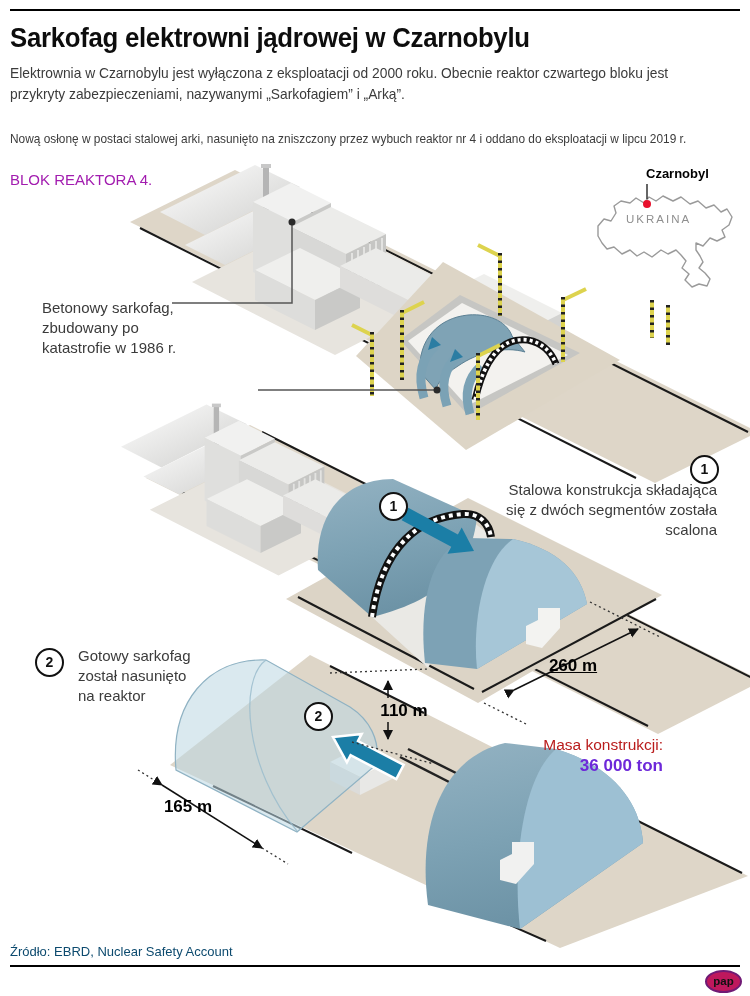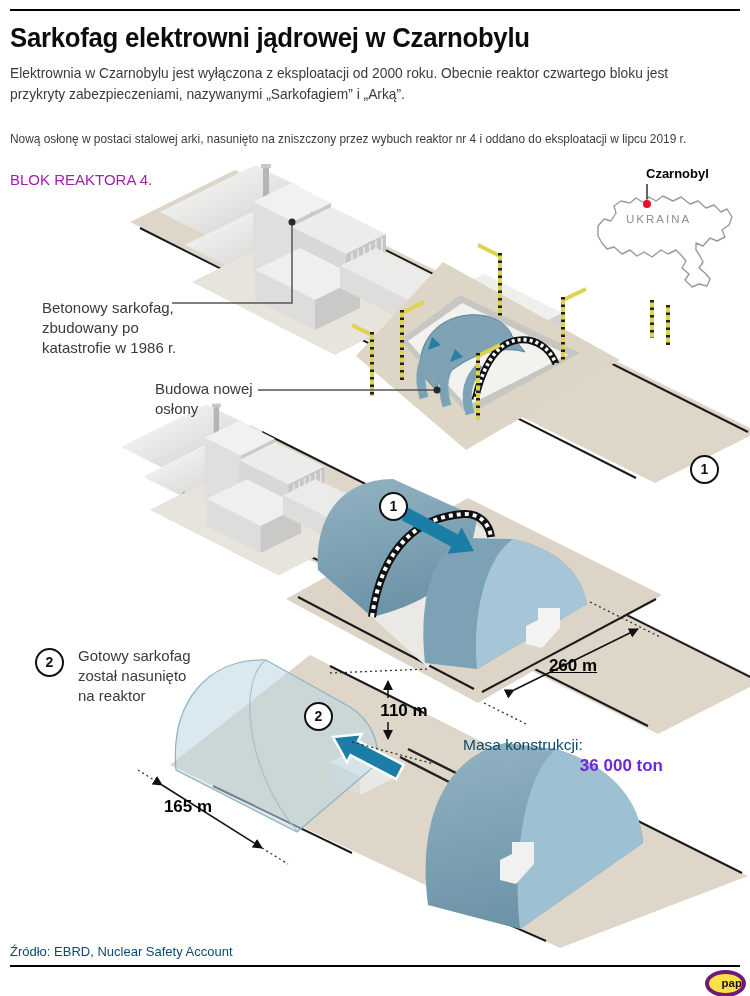--- a/index.html
+++ b/index.html
@@ -21,25 +21,25 @@
   #lbl-old{top:298px;left:42px;width:148px;}
   #lbl-new{top:379px;left:155px;width:112px;}
   .circ{width:25px;height:25px;border:2.5px solid #111;border-radius:50%;background:#fff;
         font-size:14px;font-weight:bold;color:#111;text-align:center;line-height:25px;z-index:5;}
   #step1-text{top:480px;left:492px;width:225px;text-align:right;}
   #step2-text{top:646px;left:78px;width:128px;}
   .dim{font-size:17px;font-weight:bold;color:#000;text-align:center;}
   #dim260{top:656px;left:533px;width:80px;text-decoration:underline;}
   #dim110{top:701px;left:368px;width:72px;}
   #dim165{top:797px;left:152px;width:72px;}
-  #mass-lbl{top:736px;left:463px;width:200px;font-size:15.5px;color:#0c4a6e;}
+  #mass-lbl{top:736px;left:463px;width:200px;text-align:right;font-size:15.5px;color:#b91c1c;}
   #mass-val{top:756px;left:463px;width:200px;text-align:right;font-size:17px;font-weight:bold;color:#6d28d9;}
   #source{top:944px;left:10px;font-size:13px;color:#0c4a6e;}
-  #pap{top:970px;left:705px;width:33px;height:19px;border:4px solid #701a75;border-radius:50%;
-       background:#fde047;text-align:right;font-size:11.5px;font-weight:bold;color:#111;line-height:19px;}
+  #pap{top:970px;left:705px;width:33px;height:19px;border:2px solid #701a75;border-radius:50%;
+       background:#be185d;text-align:center;font-size:11.5px;font-weight:bold;color:#111;line-height:19px;}
   svg{position:absolute;top:0;left:0;}
 </style>
 </head>
 <body>
 
 <div id="canvas">
 
   <svg width="750" height="996" viewBox="0 0 750 996">
     <defs>
       <linearGradient id="gF" x1="1" y1="1" x2="0" y2="0">
@@ -210,24 +210,24 @@
 
   <div class="abs" id="title">Sarkofag elektrowni jądrowej w Czarnobylu</div>
   <div class="abs" id="intro">Elektrownia w Czarnobylu jest wyłączona z eksploatacji od 2000 roku. Obecnie reaktor czwartego bloku jest przykryty zabezpieczeniami, nazywanymi „Sarkofagiem” i „Arką”.</div>
   <div class="abs" id="sec-text">Nową osłonę w postaci stalowej arki, nasunięto na zniszczony przez wybuch reaktor nr 4 i oddano do eksploatacji w lipcu 2019 r.</div>
   <div class="abs" id="blok">BLOK REAKTORA 4.</div>
 
   <div class="abs" id="city">Czarnobyl</div>
   <div class="abs" id="country">UKRAINA</div>
 
   <div class="abs lbl" id="lbl-old">Betonowy sarkofag, zbudowany po katastrofie w 1986 r.</div>
-  <div class="abs lbl" id="lbl-new">Budowa nowej osłony</div>
 
   <div class="abs circ" style="top:492px;left:379px;">1</div>
   <div class="abs circ" style="top:455px;left:690px;">1</div>
+  <div class="abs lbl" id="step1-text">Stalowa konstrukcja składająca się z dwóch segmentów została scalona</div>
 
   <div class="abs circ" style="top:702px;left:304px;">2</div>
   <div class="abs circ" style="top:648px;left:35px;">2</div>
   <div class="abs lbl" id="step2-text">Gotowy sarkofag został nasunięto na reaktor</div>
 
   <div class="abs dim" id="dim260">260 m</div>
   <div class="abs dim" id="dim110">110 m</div>
   <div class="abs dim" id="dim165">165 m</div>
 
   <div class="abs" id="mass-lbl">Masa konstrukcji:</div>

